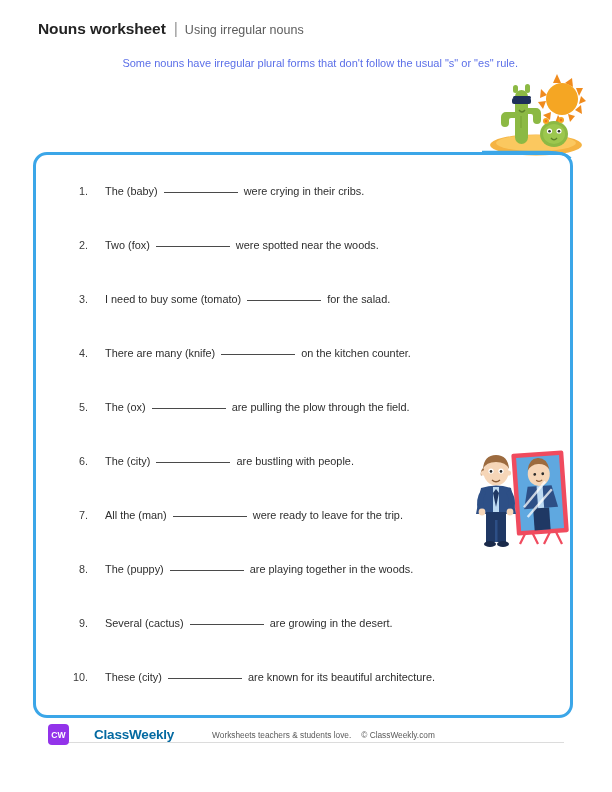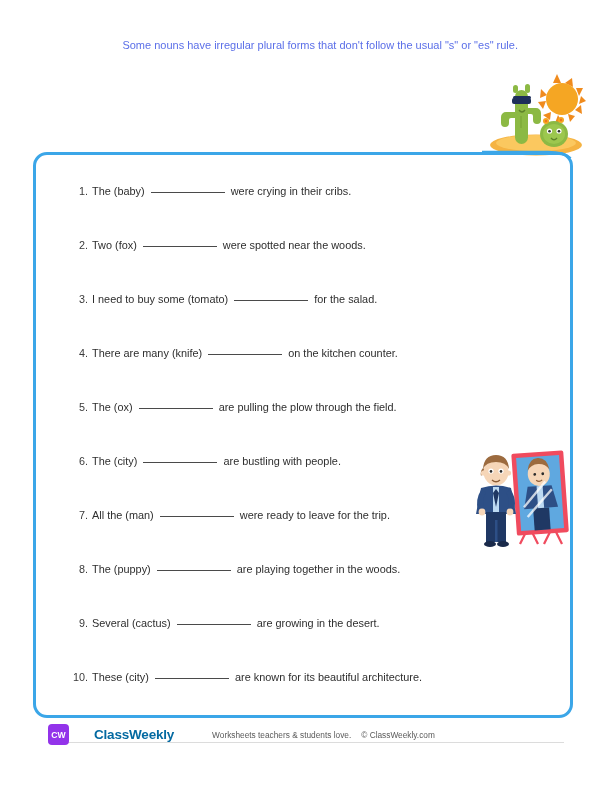--- a/index.html
+++ b/index.html
@@ -109,21 +109,21 @@
     padding-left: 17px;
   }
   .qnum {
     width: 35px;
     text-align: right;
     font-size: 10.8px;
     color: #3a3a3a;
     flex: none;
   }
   .qtext {
-    margin-left: 4px;
+    margin-left: 17px;
     font-size: 10.9px;
     color: #2e2e2e;
     white-space: nowrap;
   }
   .blank {
     display: inline-block;
     width: 74px;
     border-bottom: 1.1px solid #4a4a4a;
     margin: 0 3px;
     vertical-align: 2.5px;
@@ -175,20 +175,25 @@
   .copyright {
     margin-left: 10px;
     font-size: 8.3px;
     color: #5a5a5a;
   }
 </style>
 </head>
 <body>
 
 <div class="header">
+  <div class="title-row">
+    <span class="title-main">Nouns worksheet</span>
+    <span class="title-pipe">|</span>
+    <span class="title-sub">Using irregular nouns</span>
+  </div>
 
   <div class="lead">Some nouns have irregular plural forms that don't follow the usual "s" or "es" rule.</div>
 
 </div>
 
 <div class="art-cactus">
   <svg viewBox="0 0 108 86" width="108" height="86" xmlns="http://www.w3.org/2000/svg">
 
     <g fill="#f08b1d">
       <polygon points="75,2 79,11 71,11"></polygon>

